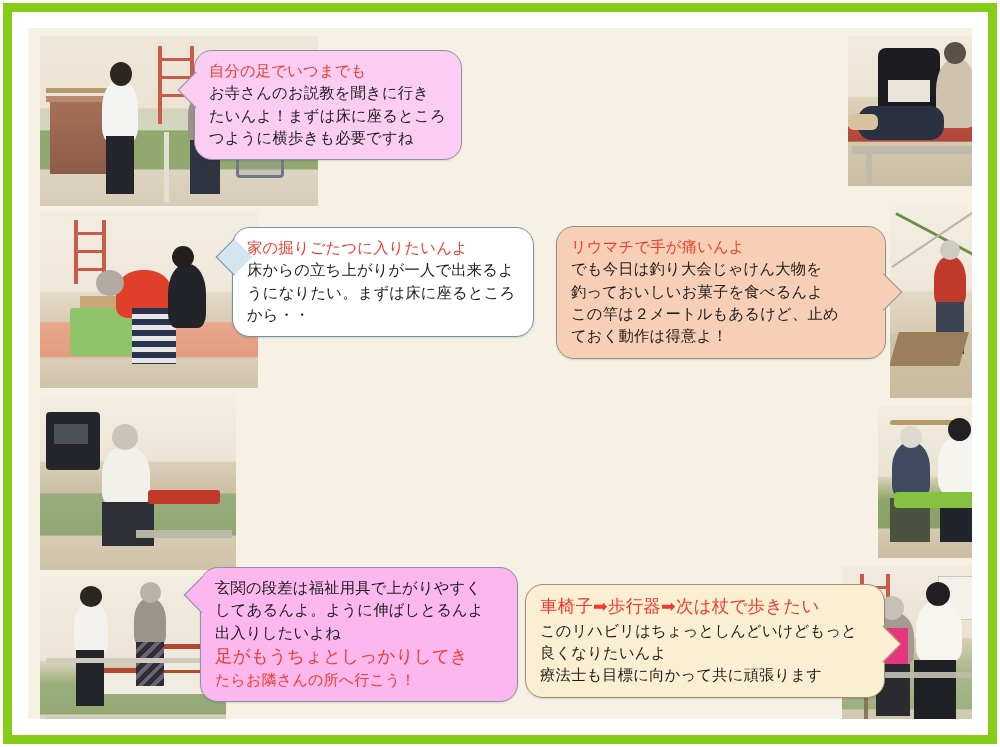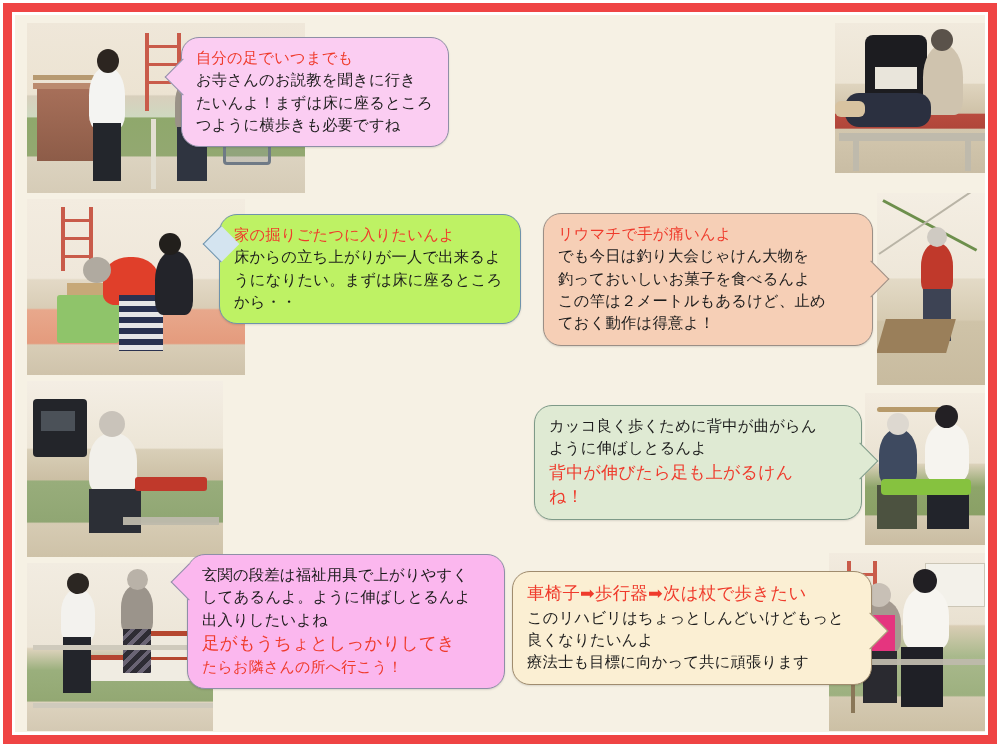--- a/index.html
+++ b/index.html
@@ -11,23 +11,23 @@
   #poster{
     position:relative;
     width:1000px; height:747px;
     background:#ffffff;
     padding:3px;
   }
   
   #frame{
     position:relative;
     width:994px; height:741px;
-    border:9px solid #ef4444;
+    border:9px solid #84cc16;
     background:#ffffff;
-    padding:3px;
+    padding:16px;
   }
   #canvas{
     position:relative;
     width:100%; height:100%;
     background:#f6f1e4;
     overflow:hidden;
   }
 
   
   .photo{
@@ -72,21 +72,21 @@
     font-size:15.3px;
     color:#1c1c1c;
     letter-spacing:.2px;
     box-shadow:0 1px 2px rgba(0,0,0,.12);
   }
   .bubble p{ margin:0; white-space:nowrap; }
   .hl{ color:#ef3b2c; }
 
   .b-pink   { background:#fbcdf2; border:1.4px solid #8e8fa6; }
   .b-cream  { background:#fbefd3; border:1.4px solid #9a9a8f; }
-  .b-blue   { background:#bef264; border:1.4px solid #6f93ab; }
+  .b-blue   { background:#ffffff; border:1.4px solid #6f93ab; }
   .b-peach  { background:#f6cfb6; border:1.4px solid #9b8f86; }
   .b-grey   { background:#d7d7d7; border:1.4px solid #7b93a6; }
   .b-green  { background:#dfead3; border:1.4px solid #7e9a88; }
   .b-pink2  { background:#fbb7ee; border:1.4px solid #8e8fa6; }
   .b-cream2 { background:#fbefd3; border:1.4px solid #a08c6e; }
 
   
   .tq{
     position:absolute;
     width:26px;height:26px;
@@ -247,27 +247,20 @@
       <div class="bubble b-peach" style="left:528px;top:198px;width:330px;">
         <div class="tq peachR" style="right:-12px;top:52px;"></div>
         <p class="hl">リウマチで手が痛いんよ</p>
         <p>でも今日は釣り大会じゃけん大物を</p>
         <p>釣っておいしいお菓子を食べるんよ</p>
         <p>この竿は２メートルもあるけど、止め</p>
         <p>ておく動作は得意よ！</p>
       </div>
 
 
-      <div class="bubble b-green" style="left:519px;top:390px;width:328px;">
-        <div class="tq greenR" style="right:-12px;top:42px;"></div>
-        <p>カッコ良く歩くために背中が曲がらん</p>
-        <p>ように伸ばしとるんよ</p>
-        <p class="hl" style="font-size:17px;">背中が伸びたら足も上がるけん</p>
-        <p class="hl" style="font-size:17px;">ね！</p>
-      </div>
 
       <div class="bubble b-pink2" style="left:172px;top:539px;width:318px;">
         <div class="tq pink2" style="left:-12px;top:14px;"></div>
         <p>玄関の段差は福祉用具で上がりやすく</p>
         <p>してあるんよ。ように伸ばしとるんよ</p>
         <p>出入りしたいよね</p>
         <p class="hl" style="font-size:17.5px;">足がもうちょとしっかりしてき</p>
         <p class="hl" style="font-size:15px;">たらお隣さんの所へ行こう！</p>
       </div>
 

